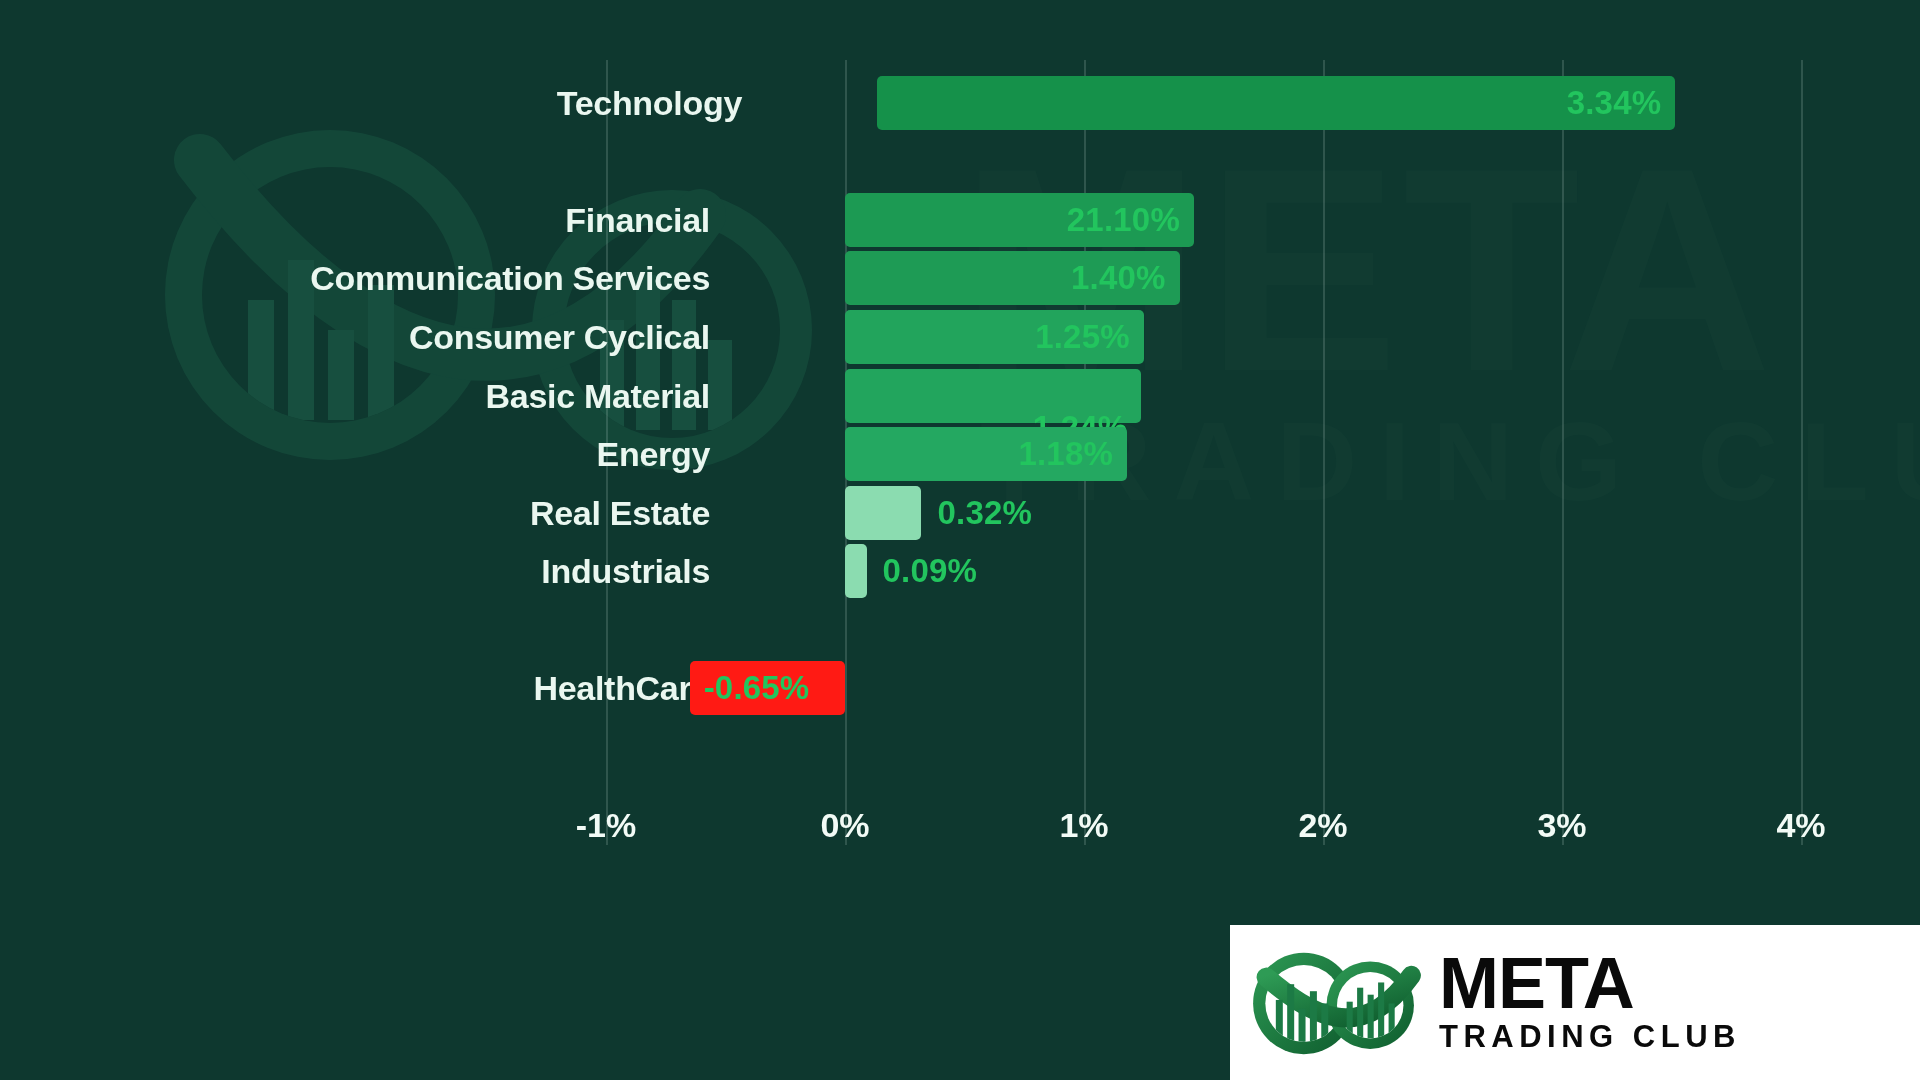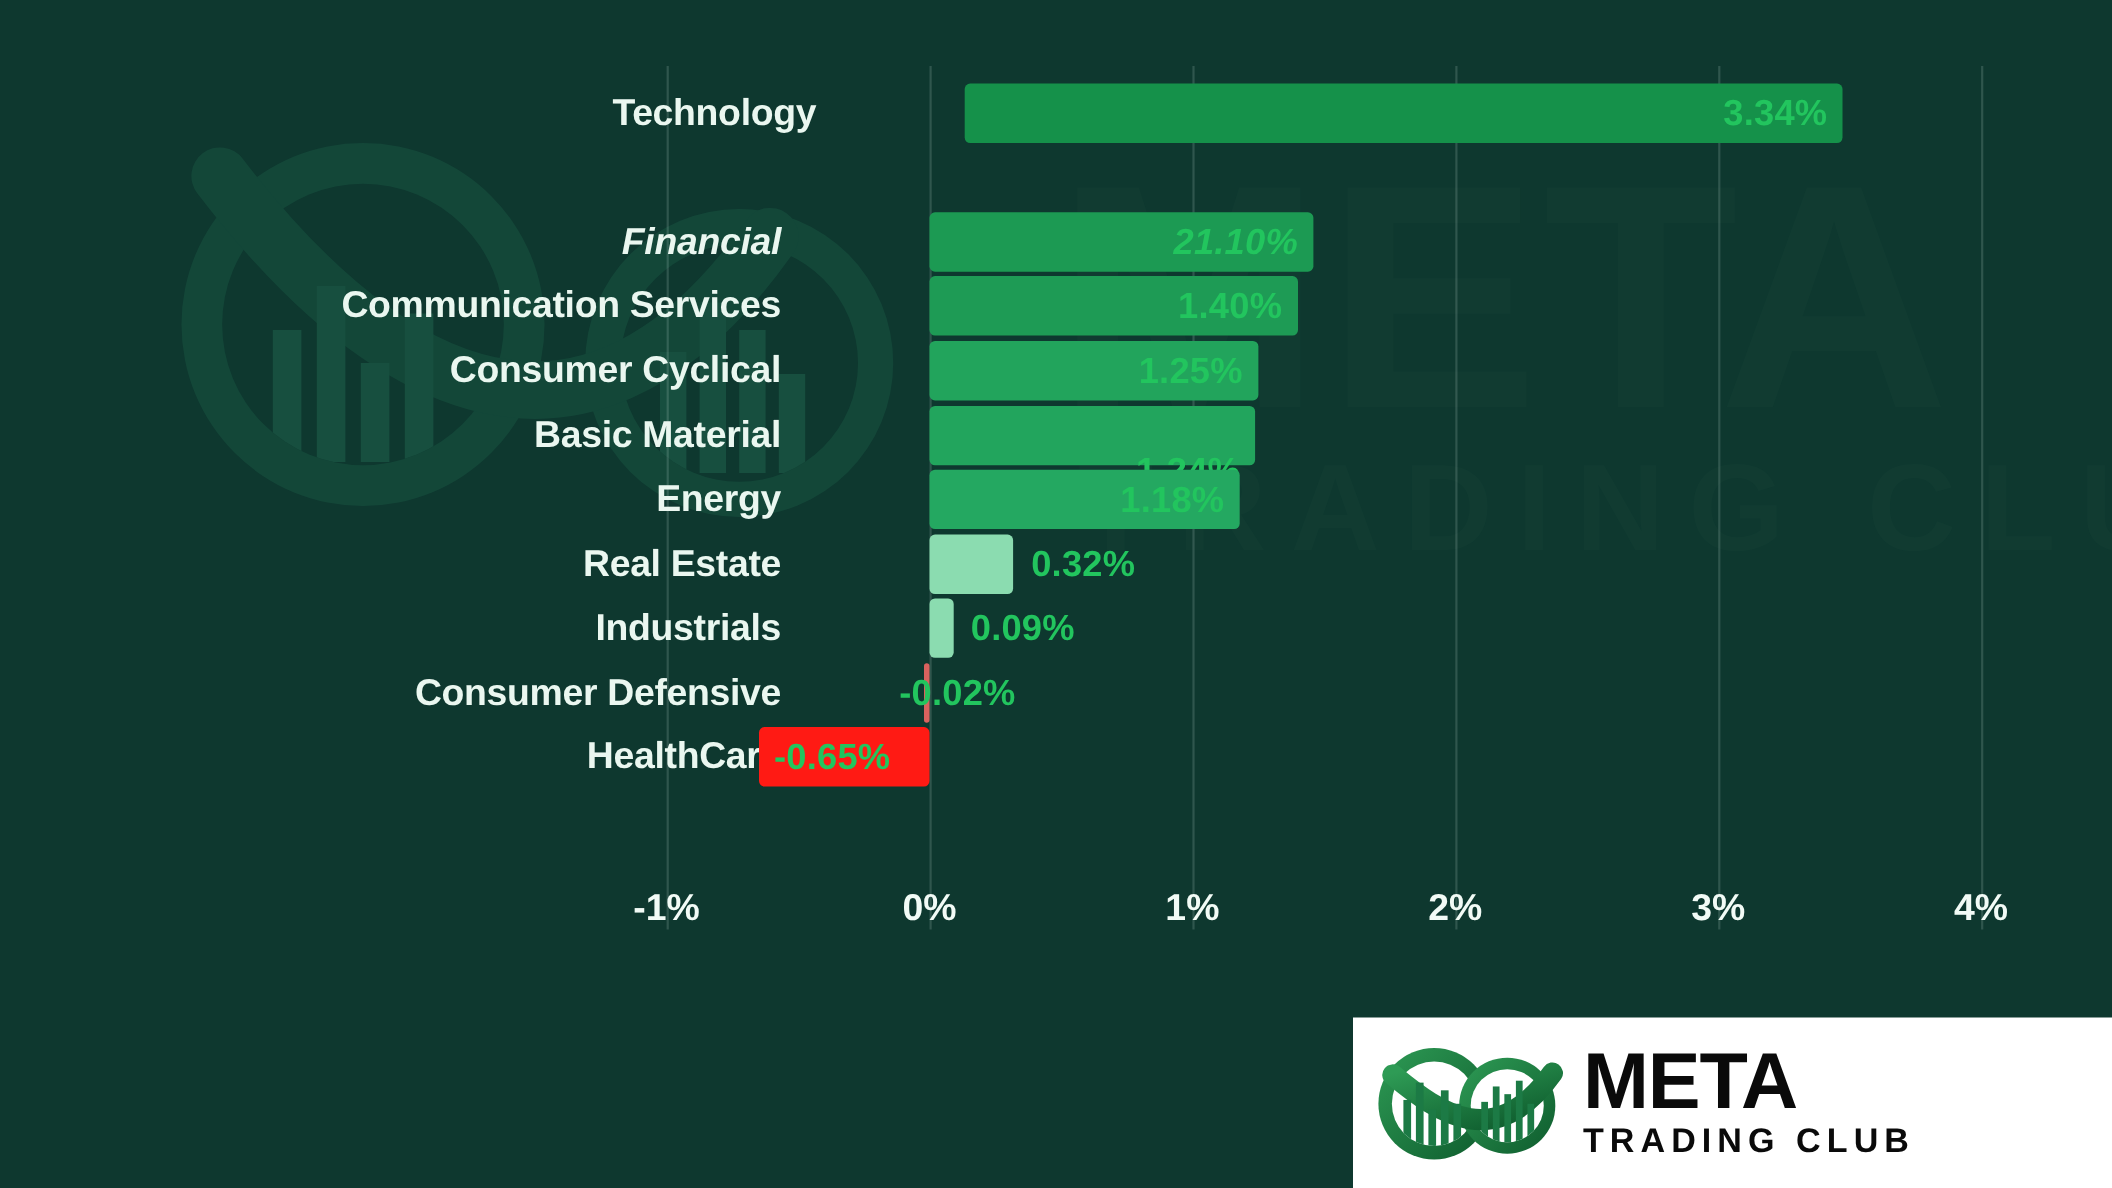--- a/index.html
+++ b/index.html
@@ -177,21 +177,21 @@
       <div class="gridline" style="left: 0px; background: rgba(225, 245, 235, 0.16);"></div>
       <div class="gridline" style="left: 239px; background: rgba(225, 245, 235, 0.16);"></div>
       <div class="gridline" style="left: 478px; background: rgba(225, 245, 235, 0.16);"></div>
       <div class="gridline" style="left: 717px; background: rgba(225, 245, 235, 0.16);"></div>
       <div class="gridline" style="left: 956px; background: rgba(225, 245, 235, 0.16);"></div>
       <div class="row" style="top: 0px; margin-left: 32px;">
         <div class="cat" style="color: rgb(234, 247, 240);">Technology</div>
         <div class="bar pos" style="width: 798.26px; background: rgb(21, 145, 74);"></div>
         <div class="barlabel inside" style="right: auto; left: 784.26px; transform: translate(-100%, -50%);">3.34%</div>
       </div>
-      <div class="row" style="top: 117px; font-style: italic;">
+      <div class="row" style="top: 117px;">
         <div class="cat" style="color: rgb(234, 247, 240);">Financial</div>
         <div class="bar pos" style="width: 348.94px; background: rgb(28, 154, 83);"></div>
         <div class="barlabel inside" style="right: auto; left: 334.94px; transform: translate(-100%, -50%);">21.10%</div>
       </div>
       <div class="row" style="top: 175px; padding-left: 16px;">
         <div class="cat" style="color: rgb(234, 247, 240);">Communication Services</div>
         <div class="bar pos" style="width: 334.6px; background: rgb(30, 155, 85);"></div>
         <div class="barlabel inside" style="right: auto; left: 320.6px; transform: translate(-100%, -50%);">1.40%</div>
       </div>
       <div class="row" style="top: 234px;">
@@ -211,25 +211,20 @@
       </div>
       <div class="row" style="top: 409.5px;">
         <div class="cat" style="color: rgb(234, 247, 240);">Real Estate</div>
         <div class="bar pos" style="width: 76.48px; background: rgb(139, 220, 176);"></div>
         <div class="barlabel outside" style="left: 92.48px; transform: translateY(-50%);">0.32%</div>
       </div>
       <div class="row" style="top: 468px;">
         <div class="cat" style="color: rgb(234, 247, 240);">Industrials</div>
         <div class="bar pos" style="width: 21.51px; background: rgb(139, 220, 176);"></div>
         <div class="barlabel outside" style="left: 37.51px; transform: translateY(-50%);">0.09%</div>
-      </div>
-      <div class="row" style="top: 526.5px;">
-        <div class="cat" style="color: rgb(234, 247, 240);">Consumer Defensive</div>
-        <div class="bar neg" style="width: 5px; background: rgb(217, 98, 94); right: auto; left: -4.78px;"></div>
-        <div class="barlabel neg-outside" style="left: -20.78px; transform: translate(-100%, -50%);">-0.02%</div>
       </div>
       <div class="row" style="top: 585px;">
         <div class="cat" style="color: rgb(234, 247, 240);">HealthCare</div>
         <div class="bar neg" style="width: 155.35px; background: rgb(255, 26, 20); right: auto; left: -155.35px;"></div>
         <div class="barlabel inside" style="right: auto; left: -141.35px; transform: translateY(-50%);">-0.65%</div>
       </div>
     </div>
 <div class="tick" style="left: 606px; color: rgb(242, 251, 246);">-1%</div>
     <div class="tick" style="left: 845px; color: rgb(242, 251, 246);">0%</div>
     <div class="tick" style="left: 1084px; color: rgb(242, 251, 246);">1%</div>

